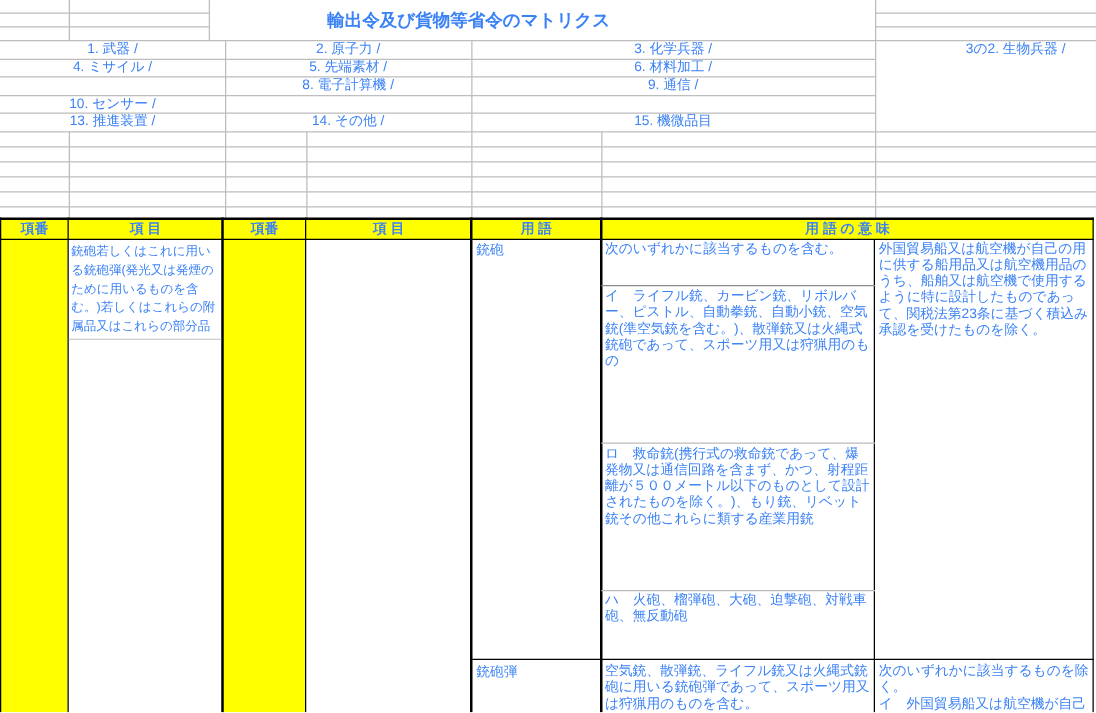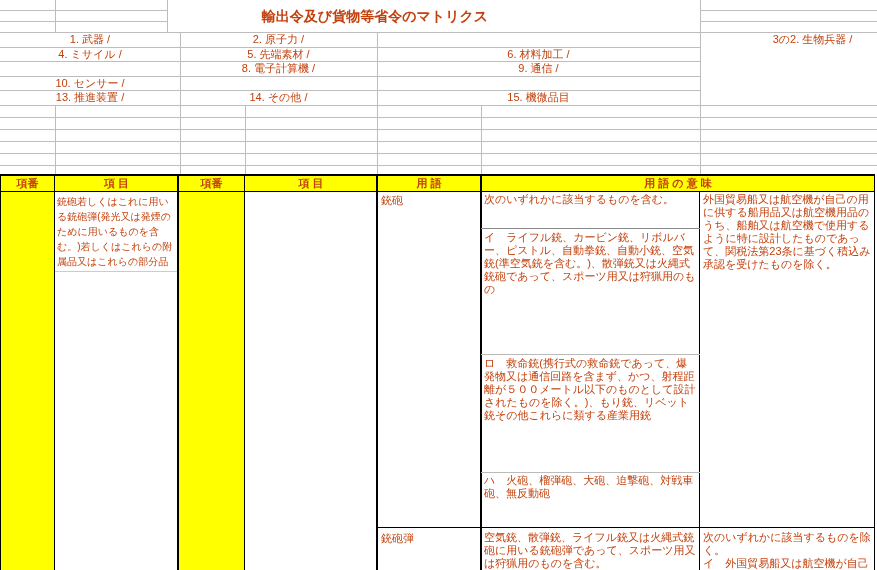--- a/index.html
+++ b/index.html
@@ -1,37 +1,38 @@
 <!DOCTYPE html>
 <html><head>
 <meta charset="utf-8">
 <style>
   html,body{margin:0;padding:0;background:#fff;}
   #sheet{position:relative;width:877px;height:570px;background:#ffffff;overflow:hidden;
          font-family:"Liberation Sans","DejaVu Sans",sans-serif;color:#000;}
   .ln{position:absolute;}
   .bgy{position:absolute;background:#ffff00;}
-  .t{position:absolute;font-size:11px;line-height:13px;color:#c2410c;}
+  .t{position:absolute;font-size:11px;line-height:13px;color:#3b82f6;}
   .c{text-align:center;}
   .pre{white-space:pre-line;}
   #title{font-size:14px;line-height:20px;font-weight:bold;}
   .nav{line-height:15px;}
   .hd{font-weight:bold;line-height:15px;}
   #cell-no{color:#993300;line-height:14px;}
   #cell-item{font-size:10px;line-height:15px;}
 </style>
 </head>
 <body>
 
 <div id="sheet">
 
   <div id="title" class="t c" style="left:175px;top:6px;width:400px;height:22px;">輸出令及び貨物等省令のマトリクス</div>
 
   <div class="t c nav" style="left:0px;top:32px;width:180px;height:15px;">1. 武器 /</div>
   <div class="t c nav" style="left:180px;top:32px;width:197px;height:15px;">2. 原子力 /</div>
+  <div class="t c nav" style="left:377px;top:32px;width:323px;height:15px;">3. 化学兵器 /</div>
   <div class="t c nav" style="left:700px;top:32px;width:177px;height:15px;padding-left:24px;">3の2. 生物兵器 /</div>
 
   <div class="t c nav" style="left:0px;top:47px;width:180px;height:14px;">4. ミサイル /</div>
   <div class="t c nav" style="left:180px;top:47px;width:197px;height:14px;">5. 先端素材 /</div>
   <div class="t c nav" style="left:377px;top:47px;width:323px;height:14px;">6. 材料加工 /</div>
 
   <div class="t c nav" style="left:180px;top:61px;width:197px;height:15px;">8. 電子計算機 /</div>
   <div class="t c nav" style="left:377px;top:61px;width:323px;height:15px;">9. 通信 /</div>
 
   <div class="t c nav" style="left:0px;top:76px;width:180px;height:14px;">10. センサー /</div>
@@ -41,21 +42,21 @@
   <div class="t c nav" style="left:377px;top:90px;width:323px;height:15px;">15. 機微品目</div>
 
   <div class="bgy" style="left:0;top:176px;width:875px;height:16px;"></div>
   <div class="bgy" style="left:0;top:192px;width:54px;height:378px;"></div>
   <div class="bgy" style="left:178px;top:192px;width:66px;height:378px;"></div>
 
   <div class="t c hd" style="left:0px;top:176px;width:55px;height:15px;">項番</div>
   <div class="t c hd" style="left:55px;top:176px;width:123px;height:15px;">項 目</div>
   <div class="t c hd" style="left:178px;top:176px;width:67px;height:15px;">項番</div>
   <div class="t c hd" style="left:245px;top:176px;width:132px;height:15px;">項 目</div>
-  <div class="t c hd" style="left:377px;top:176px;width:104px;height:15px;">用 語</div>
+  <div class="t c hd" style="left:377px;top:176px;width:104px;height:15px;font-family:Liberation Serif, serif;">用 語</div>
   <div class="t c hd" style="left:481px;top:176px;width:394px;height:15px;">用 語 の 意 味</div>
 
   <div id="cell-item" class="t" style="left:57px;top:194px;width:120px;">銃砲若しくはこれに用いる銃砲弾(発光又は発煙のために用いるものを含む。)若しくはこれらの附属品又はこれらの部分品</div>
   <div class="t" style="left:381px;top:194px;width:95px;">銃砲</div>
   <div class="t" style="left:484px;top:193px;width:213px;">次のいずれかに該当するものを含む。</div>
   <div class="t" style="left:484px;top:231px;width:214px;">イ　ライフル銃、カービン銃、リボルバー、ピストル、自動拳銃、自動小銃、空気銃(準空気銃を含む。)、散弾銃又は火縄式銃砲であって、スポーツ用又は狩猟用のもの</div>
   <div class="t" style="left:484px;top:357px;width:214px;">ロ　救命銃(携行式の救命銃であって、爆発物又は通信回路を含まず、かつ、射程距離が５００メートル以下のものとして設計されたものを除く。)、もり銃、リベット銃その他これらに類する産業用銃</div>
   <div class="t" style="left:484px;top:474px;width:214px;">ハ　火砲、榴弾砲、大砲、迫撃砲、対戦車砲、無反動砲</div>
   <div class="t" style="left:703px;top:193px;width:169px;">外国貿易船又は航空機が自己の用に供する船用品又は航空機用品のうち、船舶又は航空機で使用するように特に設計したものであって、関税法第23条に基づく積込み承認を受けたものを除く。</div>
 

